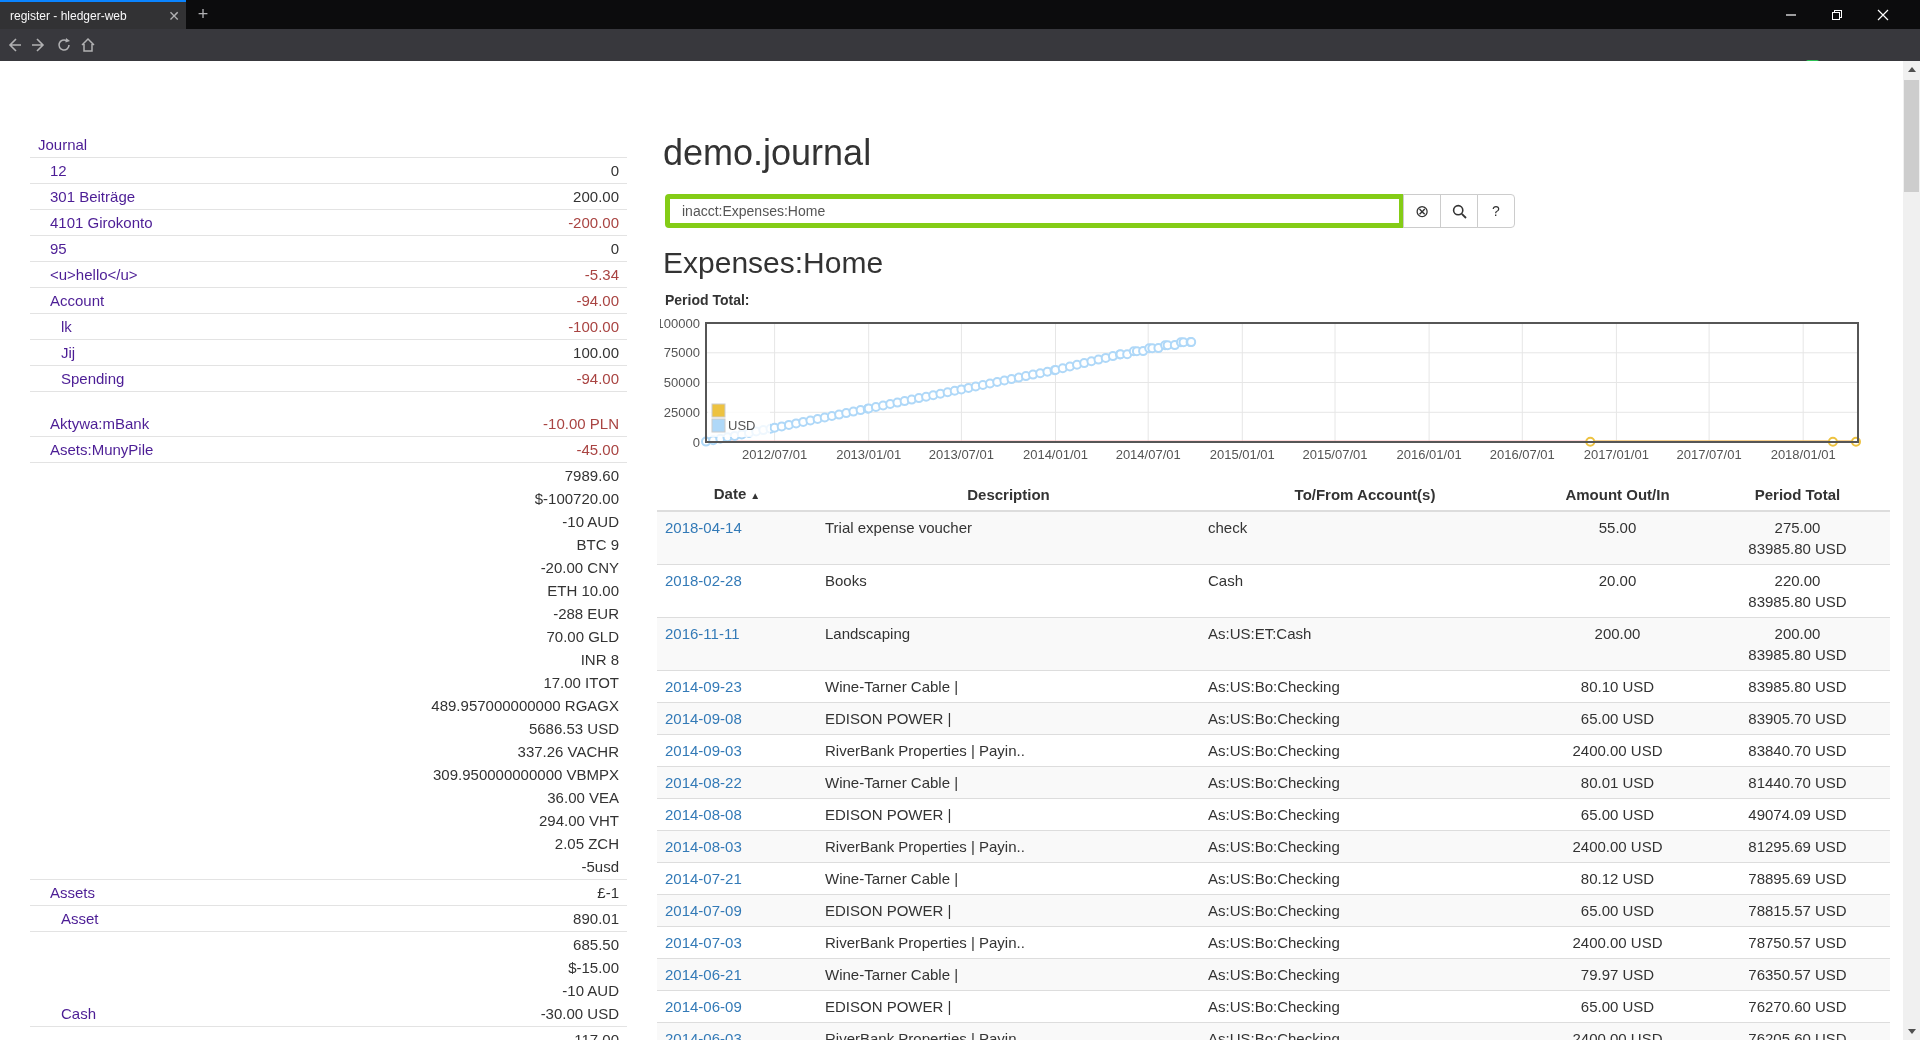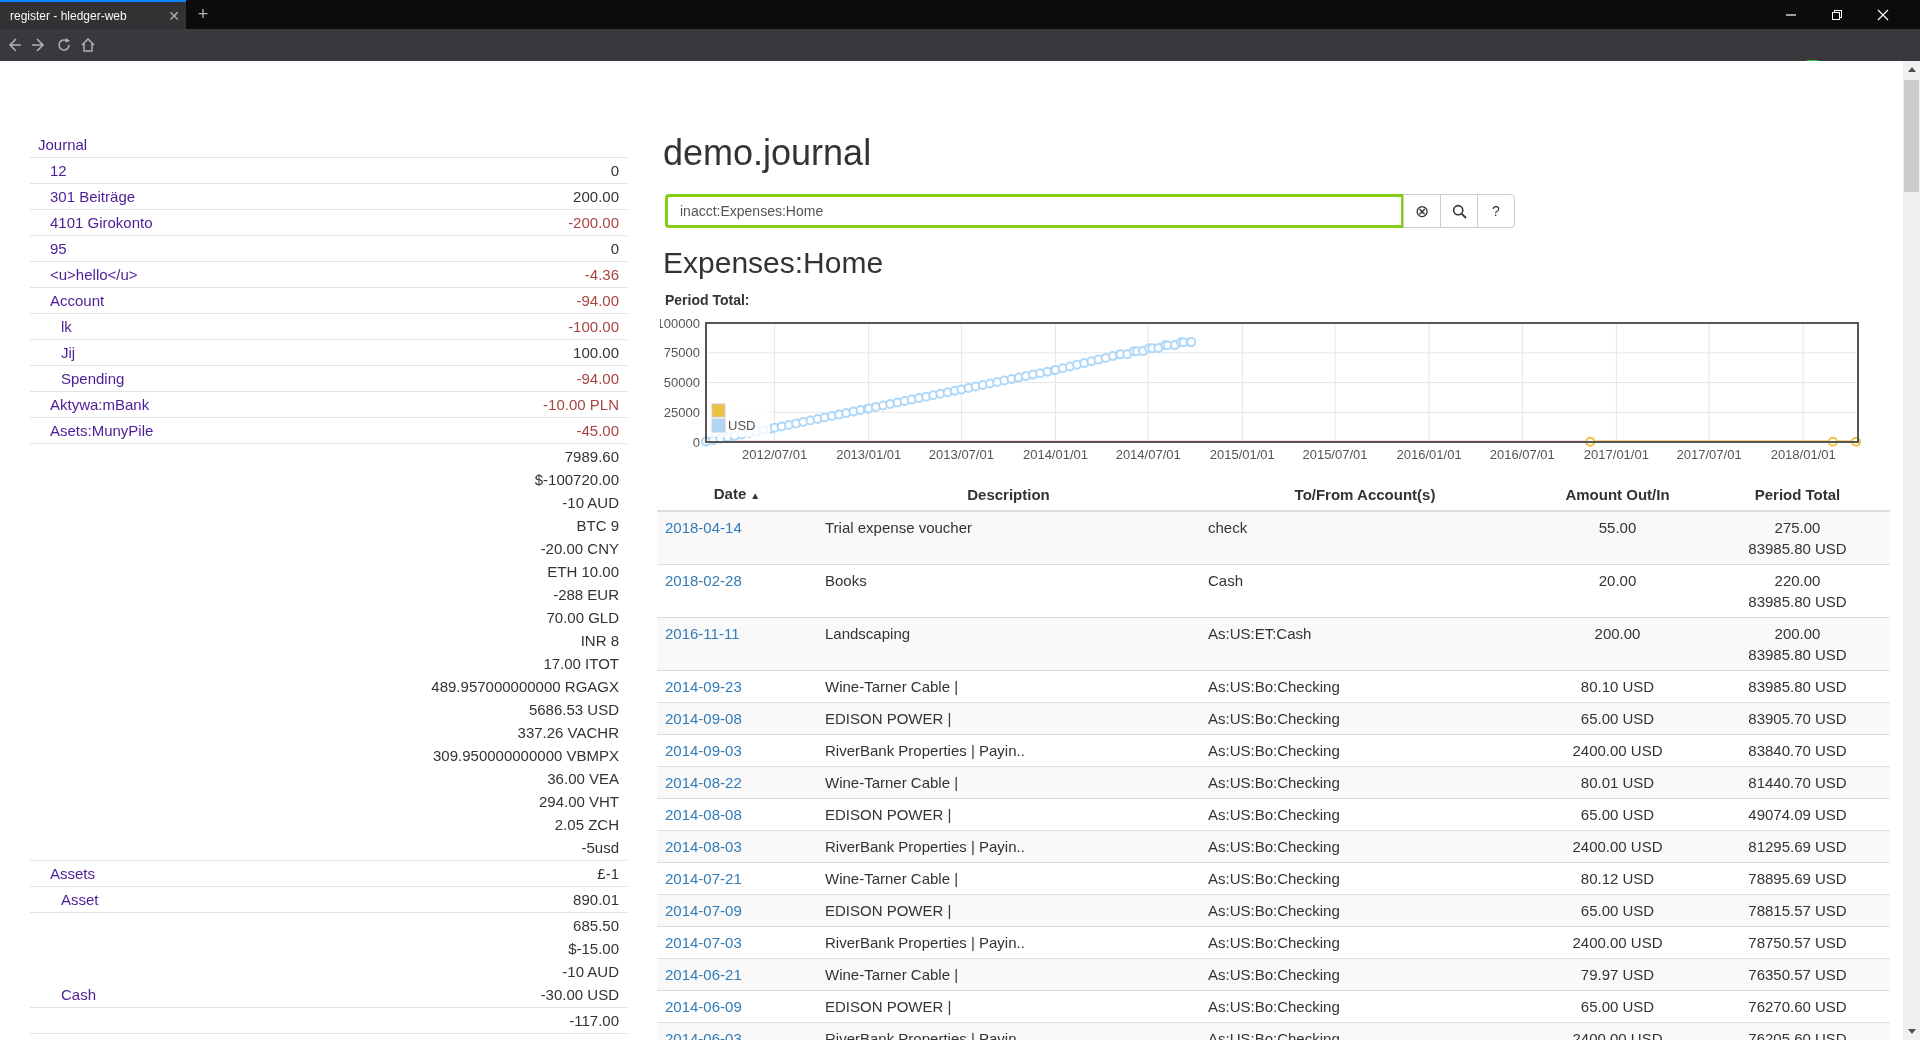--- a/index.html
+++ b/index.html
@@ -40,21 +40,21 @@
   .sidebar { position:absolute; left:30px; top:71px; width:597px; font-size:15px; }
   .side-row { display:flex; align-items:flex-end; border-bottom:1px solid #e3e3e3; padding:1px 0; line-height:23px; }
   .side-name { flex:0 0 auto; color:#4c1d95; text-decoration:none; }
   .side-vals { flex:1 1 auto; text-align:right; padding-right:8px; }
   .side-val { line-height:23px; }
   .side-val.neg { color:#a94442; }
 
   
   .page-title { position:absolute; left:663px; top:72px; font-size:36px; line-height:40px; font-weight:400; color:#333; }
   .searchgroup { position:absolute; left:665px; top:133px; height:34px; display:flex; }
-  .query-input { width:739px; height:34px; border:3px solid #84cc16; border-radius:4px 0 0 4px; padding:6px 12px; font-size:14px; color:#555; font-family:"Liberation Sans",sans-serif; outline:none; }
+  .query-input { width:739px; height:34px; border:5px solid #84cc16; border-radius:4px 0 0 4px; padding:6px 12px; font-size:14px; color:#555; font-family:"Liberation Sans",sans-serif; outline:none; }
   .sbtn { width:38px; height:34px; border:1px solid #ccc; background:#fff; margin-left:-1px; display:flex; align-items:center; justify-content:center; font-size:14px; color:#333; cursor:pointer; }
   .sbtn.last { border-radius:0 4px 4px 0; }
   .sbtn .otimes { font-size:17px; }
   .account-heading { position:absolute; left:663px; top:185px; font-size:30px; line-height:34px; font-weight:400; color:#333; }
   .chart-label { position:absolute; left:665px; top:231px; font-size:14px; font-weight:bold; color:#333; }
   .chart-wrap { position:absolute; left:660px; top:250px; width:1245px; height:162px; }
 
   
   .register { position:absolute; left:657px; top:418px; width:1233px; border-collapse:collapse; font-size:15px; }
   .register th { text-align:center; font-weight:bold; padding:4px 8px; border-bottom:2px solid #ddd; line-height:21px; }
@@ -198,21 +198,21 @@
         </div>
         <div class="side-row">
           <a class="side-name" style="padding-left: 20px;">95</a>
           <div class="side-vals">
             <div class="side-val">0</div>
           </div>
         </div>
         <div class="side-row">
           <a class="side-name" style="padding-left: 20px;">&lt;u&gt;hello&lt;/u&gt;</a>
           <div class="side-vals">
-            <div class="side-val neg">-4.36</div>
+            <div class="side-val neg">-5.34</div>
           </div>
         </div>
         <div class="side-row">
           <a class="side-name" style="padding-left: 20px;">Account</a>
           <div class="side-vals">
             <div class="side-val neg">-94.00</div>
           </div>
         </div>
         <div class="side-row">
           <a class="side-name" style="padding-left: 31px;">lk</a>
@@ -226,21 +226,21 @@
             <div class="side-val">100.00</div>
           </div>
         </div>
         <div class="side-row">
           <a class="side-name" style="padding-left: 31px;">Spending</a>
           <div class="side-vals">
             <div class="side-val neg">-94.00</div>
           </div>
         </div>
         <div class="side-row">
-          <a class="side-name" style="padding-left: 20px;">Aktywa:mBank</a>
+          <a class="side-name" style="padding-left: 20px; margin-top: 19px;">Aktywa:mBank</a>
           <div class="side-vals">
             <div class="side-val neg">-10.00 PLN</div>
           </div>
         </div>
         <div class="side-row">
           <a class="side-name" style="padding-left: 20px;">Asets:MunyPile</a>
           <div class="side-vals">
             <div class="side-val neg">-45.00</div>
           </div>
         </div>

